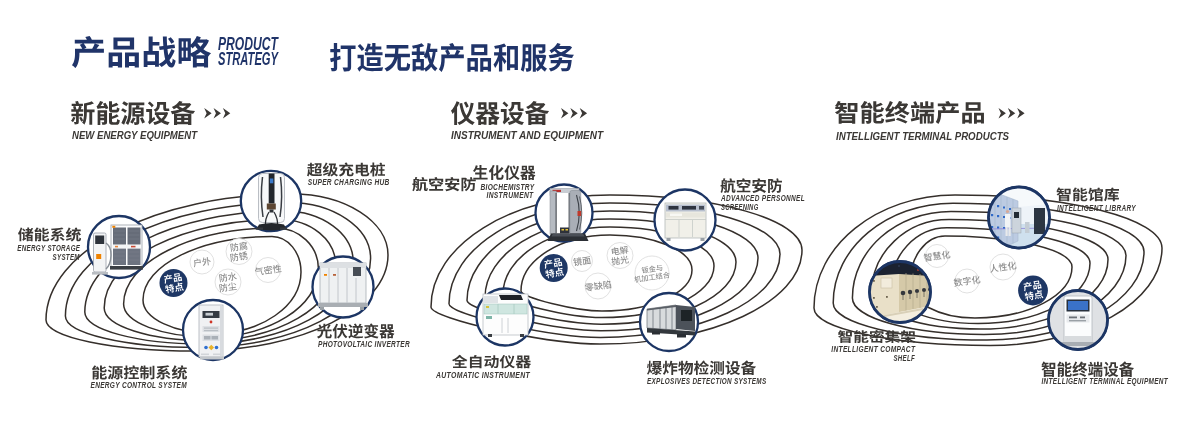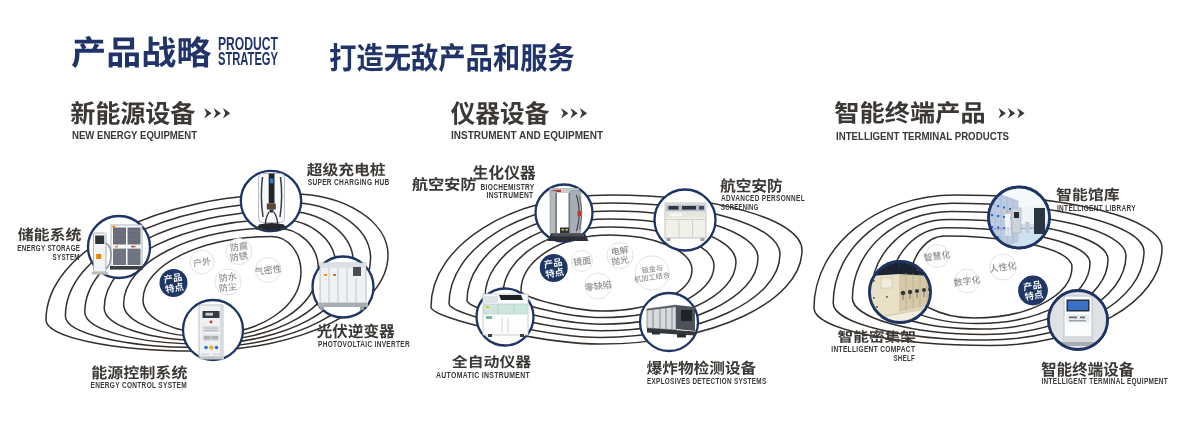--- a/index.html
+++ b/index.html
@@ -1,15 +1,15 @@
 <!DOCTYPE html>
 <html><head><meta charset="utf-8">
 <style>
 html,body{margin:0;padding:0;background:#fff;}
-#wrap{position:relative;width:1200px;height:422px;overflow:hidden;}
+#wrap{position:relative;width:1200px;height:422px;overflow:hidden;font-style:italic;}
 </style></head>
 <body>
 <div id="wrap"><svg width="1200" height="422" viewBox="0 0 1200 422" font-family="Liberation Sans, sans-serif">
 <rect width="1200" height="422" fill="#ffffff"></rect>
 <g fill="none" stroke="#352f2b" stroke-width="1.5">
 <path d="M292.0 194.0 C345.0 194.0 388.0 221.3 388.0 255.0 C388.0 308.0 301.6 351.0 195.0 351.0 C112.7 351.0 46.0 337.1 46.0 320.0 C46.0 250.4 156.1 194.0 292.0 194.0 Z"></path>
 <path d="M288.0 202.5 C333.6 202.5 370.6 227.5 370.6 258.4 C370.6 307.6 293.6 347.5 198.6 347.5 C125.0 347.5 65.4 333.4 65.4 316.0 C65.4 253.3 165.1 202.5 288.0 202.5 Z"></path>
 <path d="M284.0 211.0 C322.2 211.0 353.2 233.7 353.2 261.8 C353.2 307.2 285.6 344.0 202.2 344.0 C137.4 344.0 84.8 329.7 84.8 312.0 C84.8 256.2 174.0 211.0 284.0 211.0 Z"></path>
 <path d="M280.0 219.5 C310.8 219.5 335.8 240.0 335.8 265.2 C335.8 306.8 277.6 340.5 205.8 340.5 C149.7 340.5 104.2 325.9 104.2 308.0 C104.2 259.1 182.9 219.5 280.0 219.5 Z"></path>
 <path d="M276.0 228.0 C299.4 228.0 318.4 246.2 318.4 268.6 C318.4 306.4 269.6 337.0 209.4 337.0 C162.0 337.0 123.6 322.2 123.6 304.0 C123.6 262.0 191.8 228.0 276.0 228.0 Z"></path>

